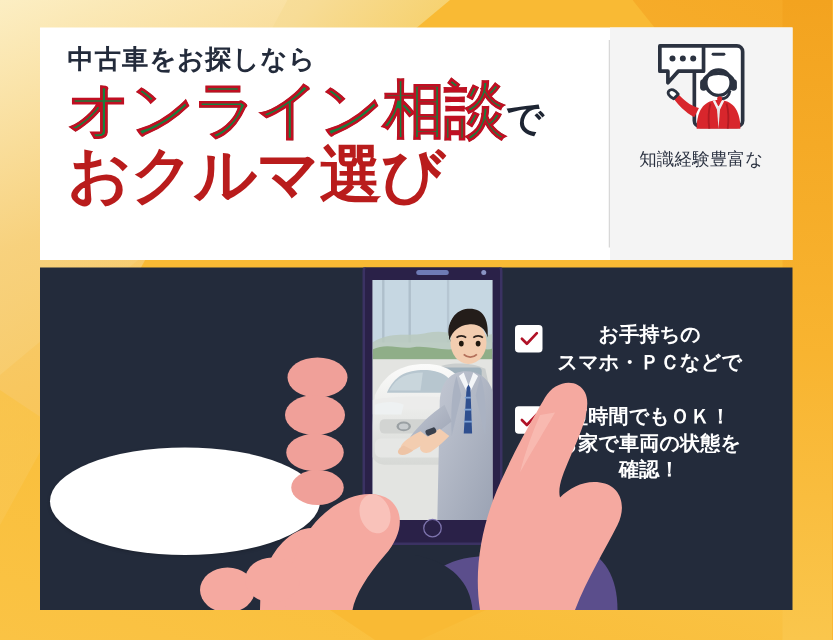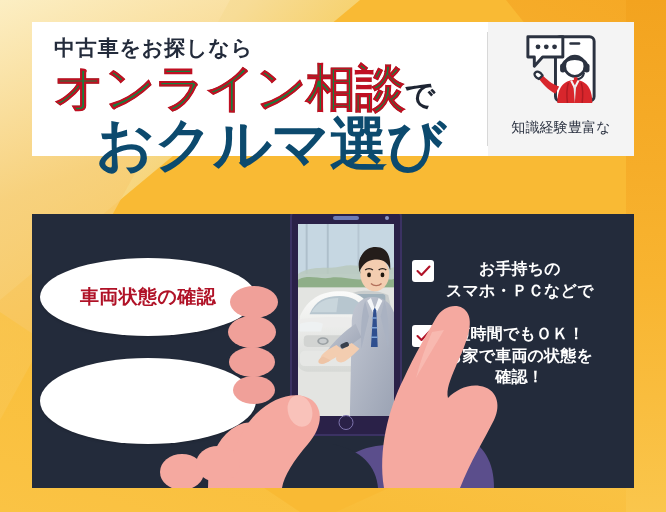--- a/index.html
+++ b/index.html
@@ -45,21 +45,21 @@
     clip-path:polygon(100% 0,100% 100%,0 0);
     opacity:.9;
   }
   .facet-r-strip{
     right:0;top:0;width:40px;height:512px;
     background:linear-gradient(180deg,#F3A31F 0%,#F8B430 55%,#FAC64C 100%);
   }
 
   
   .top-panel{
-    position:absolute;left:32px;top:22px;width:602px;height:134px;
+    position:absolute;left:32px;top:22px;width:602px;height:186px;
     background:#FFFFFF;display:flex;
   }
   .headline-col{
     position:relative;width:455px;height:100%;
     padding:14px 0 0 22px;box-sizing:border-box;
   }
   .kicker{
     font-size:21px;font-weight:700;color:#232B3B;
     letter-spacing:.04em;line-height:1.1;margin:0 0 4px 0;
     white-space:nowrap;
@@ -71,21 +71,21 @@
   .head-red{
     font-size:50px;font-weight:900;color:#15803d;
     letter-spacing:-.015em;
     -webkit-text-stroke:0.6px #C00F22;
   }
   .head-suffix{
     font-size:30px;font-weight:900;color:#1E2533;letter-spacing:0;
   }
   .head-line2{
     margin:2px 0 0 0;line-height:1.0;white-space:nowrap;
-    font-size:58px;font-weight:900;color:#0c4a6e;letter-spacing:-.015em;text-align:center;
+    font-size:50px;font-weight:900;color:#b91c1c;letter-spacing:-.015em;
   }
   .vdivider{
     width:1px;background:#D8D8D8;margin-top:10px;margin-bottom:10px;
   }
   .support-col{
     flex:1;background:#F4F4F4;position:relative;
     display:flex;flex-direction:column;align-items:center;
     padding-top:0;box-sizing:border-box;
   }
   .support-icon{width:92px;height:92px;display:block;}
@@ -341,23 +341,20 @@
       <path d="M196 274 C196 246 206 218 224 200 C242 182 266 176 280 186 C292 196 290 214 276 230 C262 246 252 262 250 274 Z" fill="#F5A9A0"></path>
 
       <ellipse cx="268" cy="197" rx="12" ry="16" transform="rotate(-18 268 197)" fill="#F9C2BA"></ellipse>
 
       <g fill="#F5A9A0">
         <ellipse cx="150" cy="258" rx="22" ry="18"></ellipse>
         <ellipse cx="186" cy="250" rx="22" ry="18"></ellipse>
       </g>
     </svg>
 
-    <div class="pill pill-1">
-      <span>車両状態の確認</span>
-    </div>
     <div class="pill pill-2">
       <span>
       </span>
     </div>
 
     <div class="checklist">
 
       <div class="check-item">
         <span class="check-box">
           <svg width="15" height="12" viewBox="0 0 15 12" xmlns="http://www.w3.org/2000/svg">

